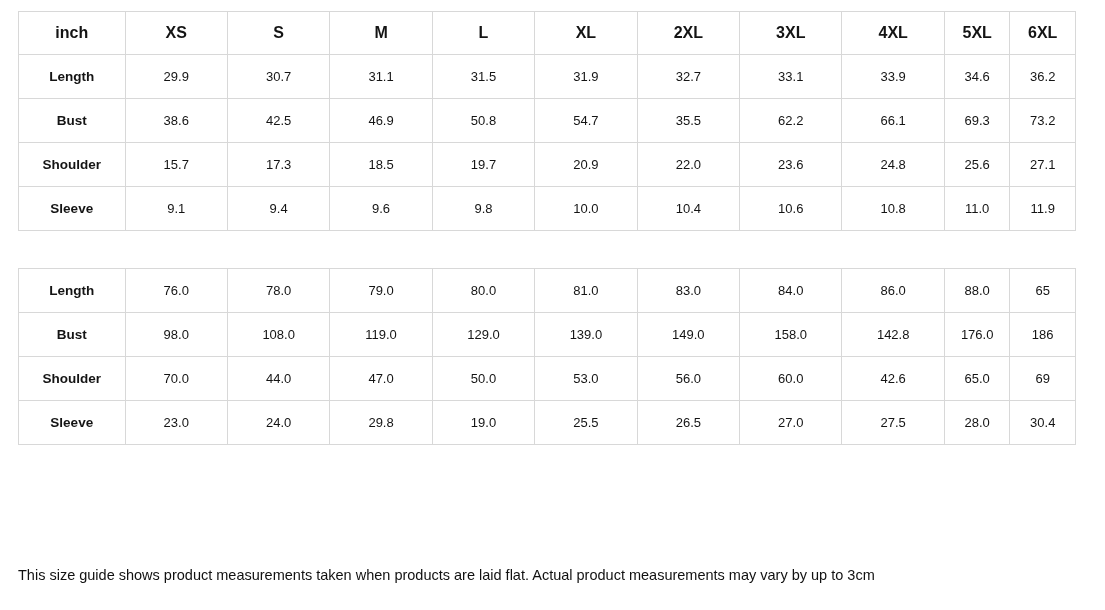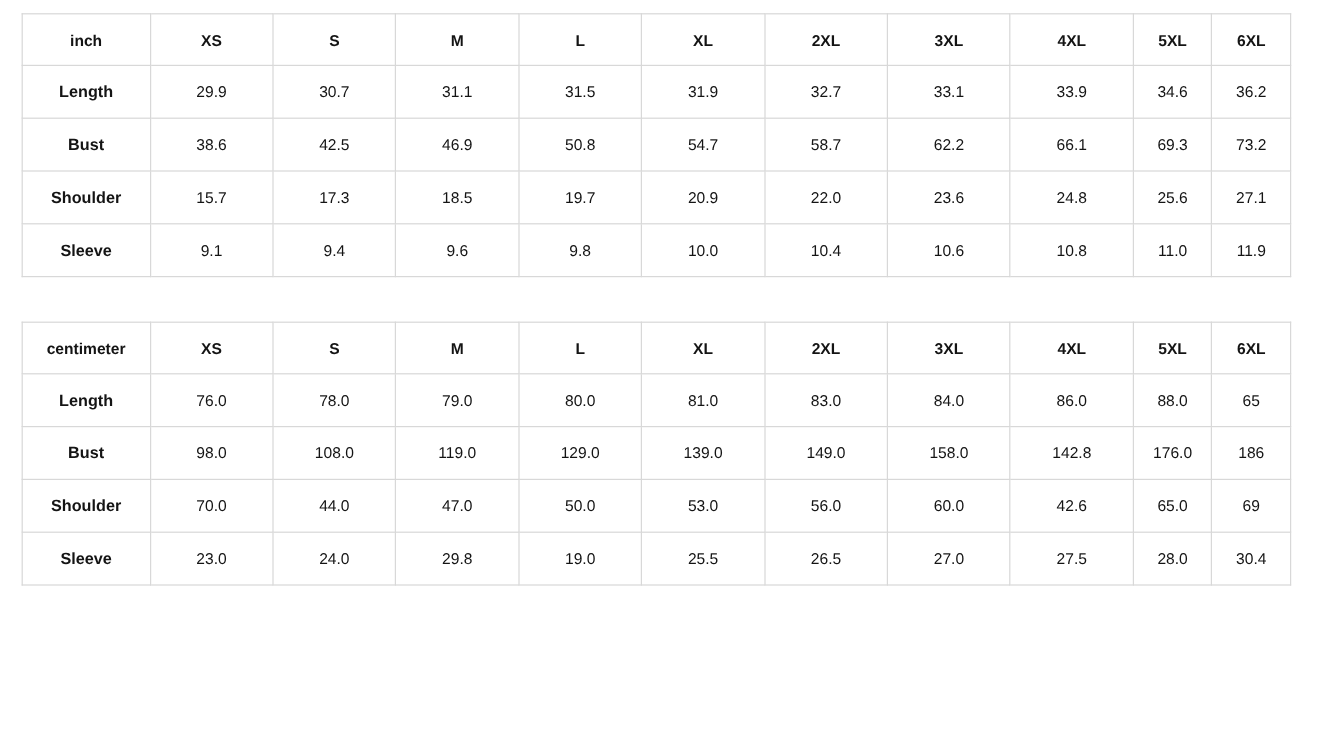--- a/index.html
+++ b/index.html
@@ -38,21 +38,21 @@
     text-align: center;
     vertical-align: middle;
     font-size: 13px;
     color: #141414;
     height: 43px;
     padding: 0 2px;
     background: #ffffff;
   }
   table.size-table tr.header-row td {
     font-weight: bold;
-    font-size: 13px;
+    font-size: 16px;
     height: 42px;
     margin-left: 44px;
   }
   table.size-table td.row-label {
     font-weight: bold;
     font-size: 13.5px;
     text-align: center;
   }
   
   table.size-table col.c0 { width: 104px; }
@@ -117,21 +117,21 @@
           <td>34.6</td>
           <td>36.2</td>
         </tr>
         <tr>
           <td class="row-label">Bust</td>
           <td>38.6</td>
           <td>42.5</td>
           <td>46.9</td>
           <td>50.8</td>
           <td>54.7</td>
-          <td>58.7</td>
+          <td>35.5</td>
           <td>62.2</td>
           <td>66.1</td>
           <td>69.3</td>
           <td>73.2</td>
         </tr>
         <tr>
           <td class="row-label">Shoulder</td>
           <td>15.7</td>
           <td>17.3</td>
           <td>18.5</td>
@@ -169,33 +169,20 @@
           <col class="cmid">
           <col class="cmid">
           <col class="cmid">
           <col class="cmid">
           <col class="cmid">
           <col class="cmid">
           <col class="cnarrow">
           <col class="cnarrow">
       </colgroup>
       <tbody>
-        <tr class="header-row">
-          <td>centimeter</td>
-          <td>XS</td>
-          <td>S</td>
-          <td>M</td>
-          <td>L</td>
-          <td>XL</td>
-          <td>2XL</td>
-          <td>3XL</td>
-          <td>4XL</td>
-          <td>5XL</td>
-          <td>6XL</td>
-        </tr>
         <tr>
           <td class="row-label">Length</td>
           <td>76.0</td>
           <td>78.0</td>
           <td>79.0</td>
           <td>80.0</td>
           <td>81.0</td>
           <td>83.0</td>
           <td>84.0</td>
           <td>86.0</td>
@@ -238,14 +225,15 @@
           <td>26.5</td>
           <td>27.0</td>
           <td>27.5</td>
           <td>28.0</td>
           <td>30.4</td>
         </tr>
       </tbody>
     </table>
   </div>
 
+  <div class="note">This size guide shows product measurements taken when products are laid flat. Actual product measurements may vary by up to 3cm</div>
 
 </div>
 
 </body></html>

